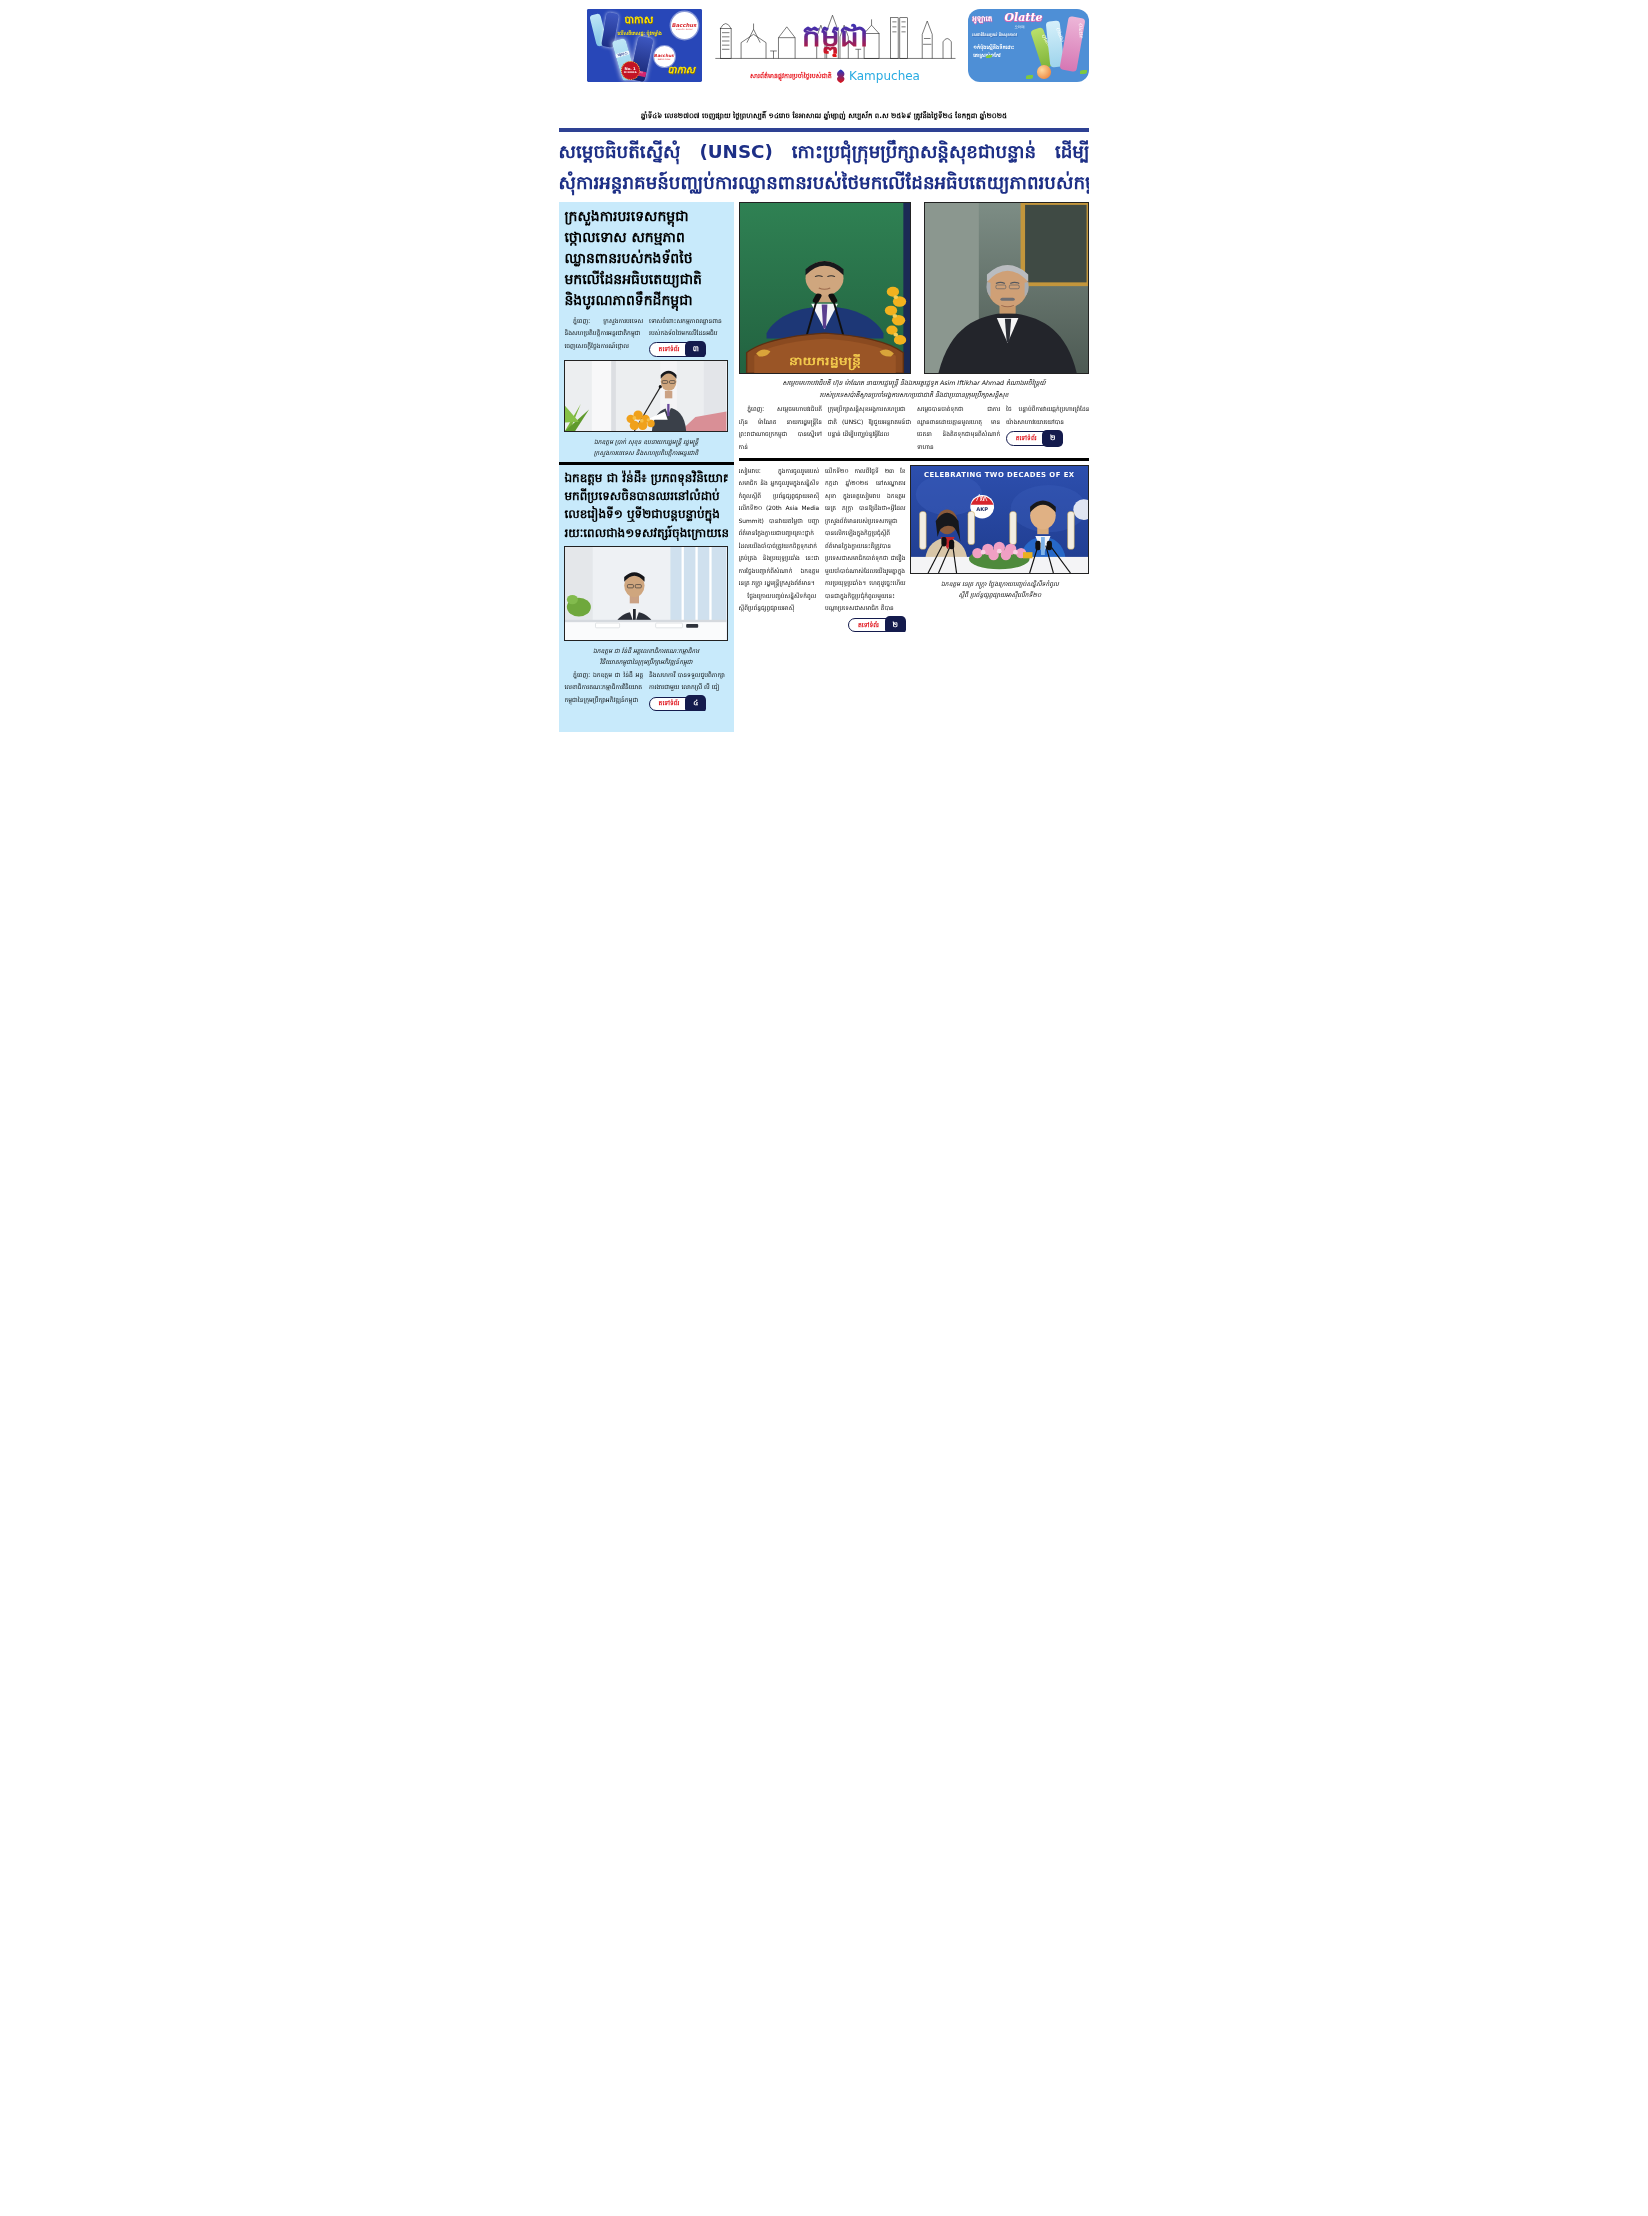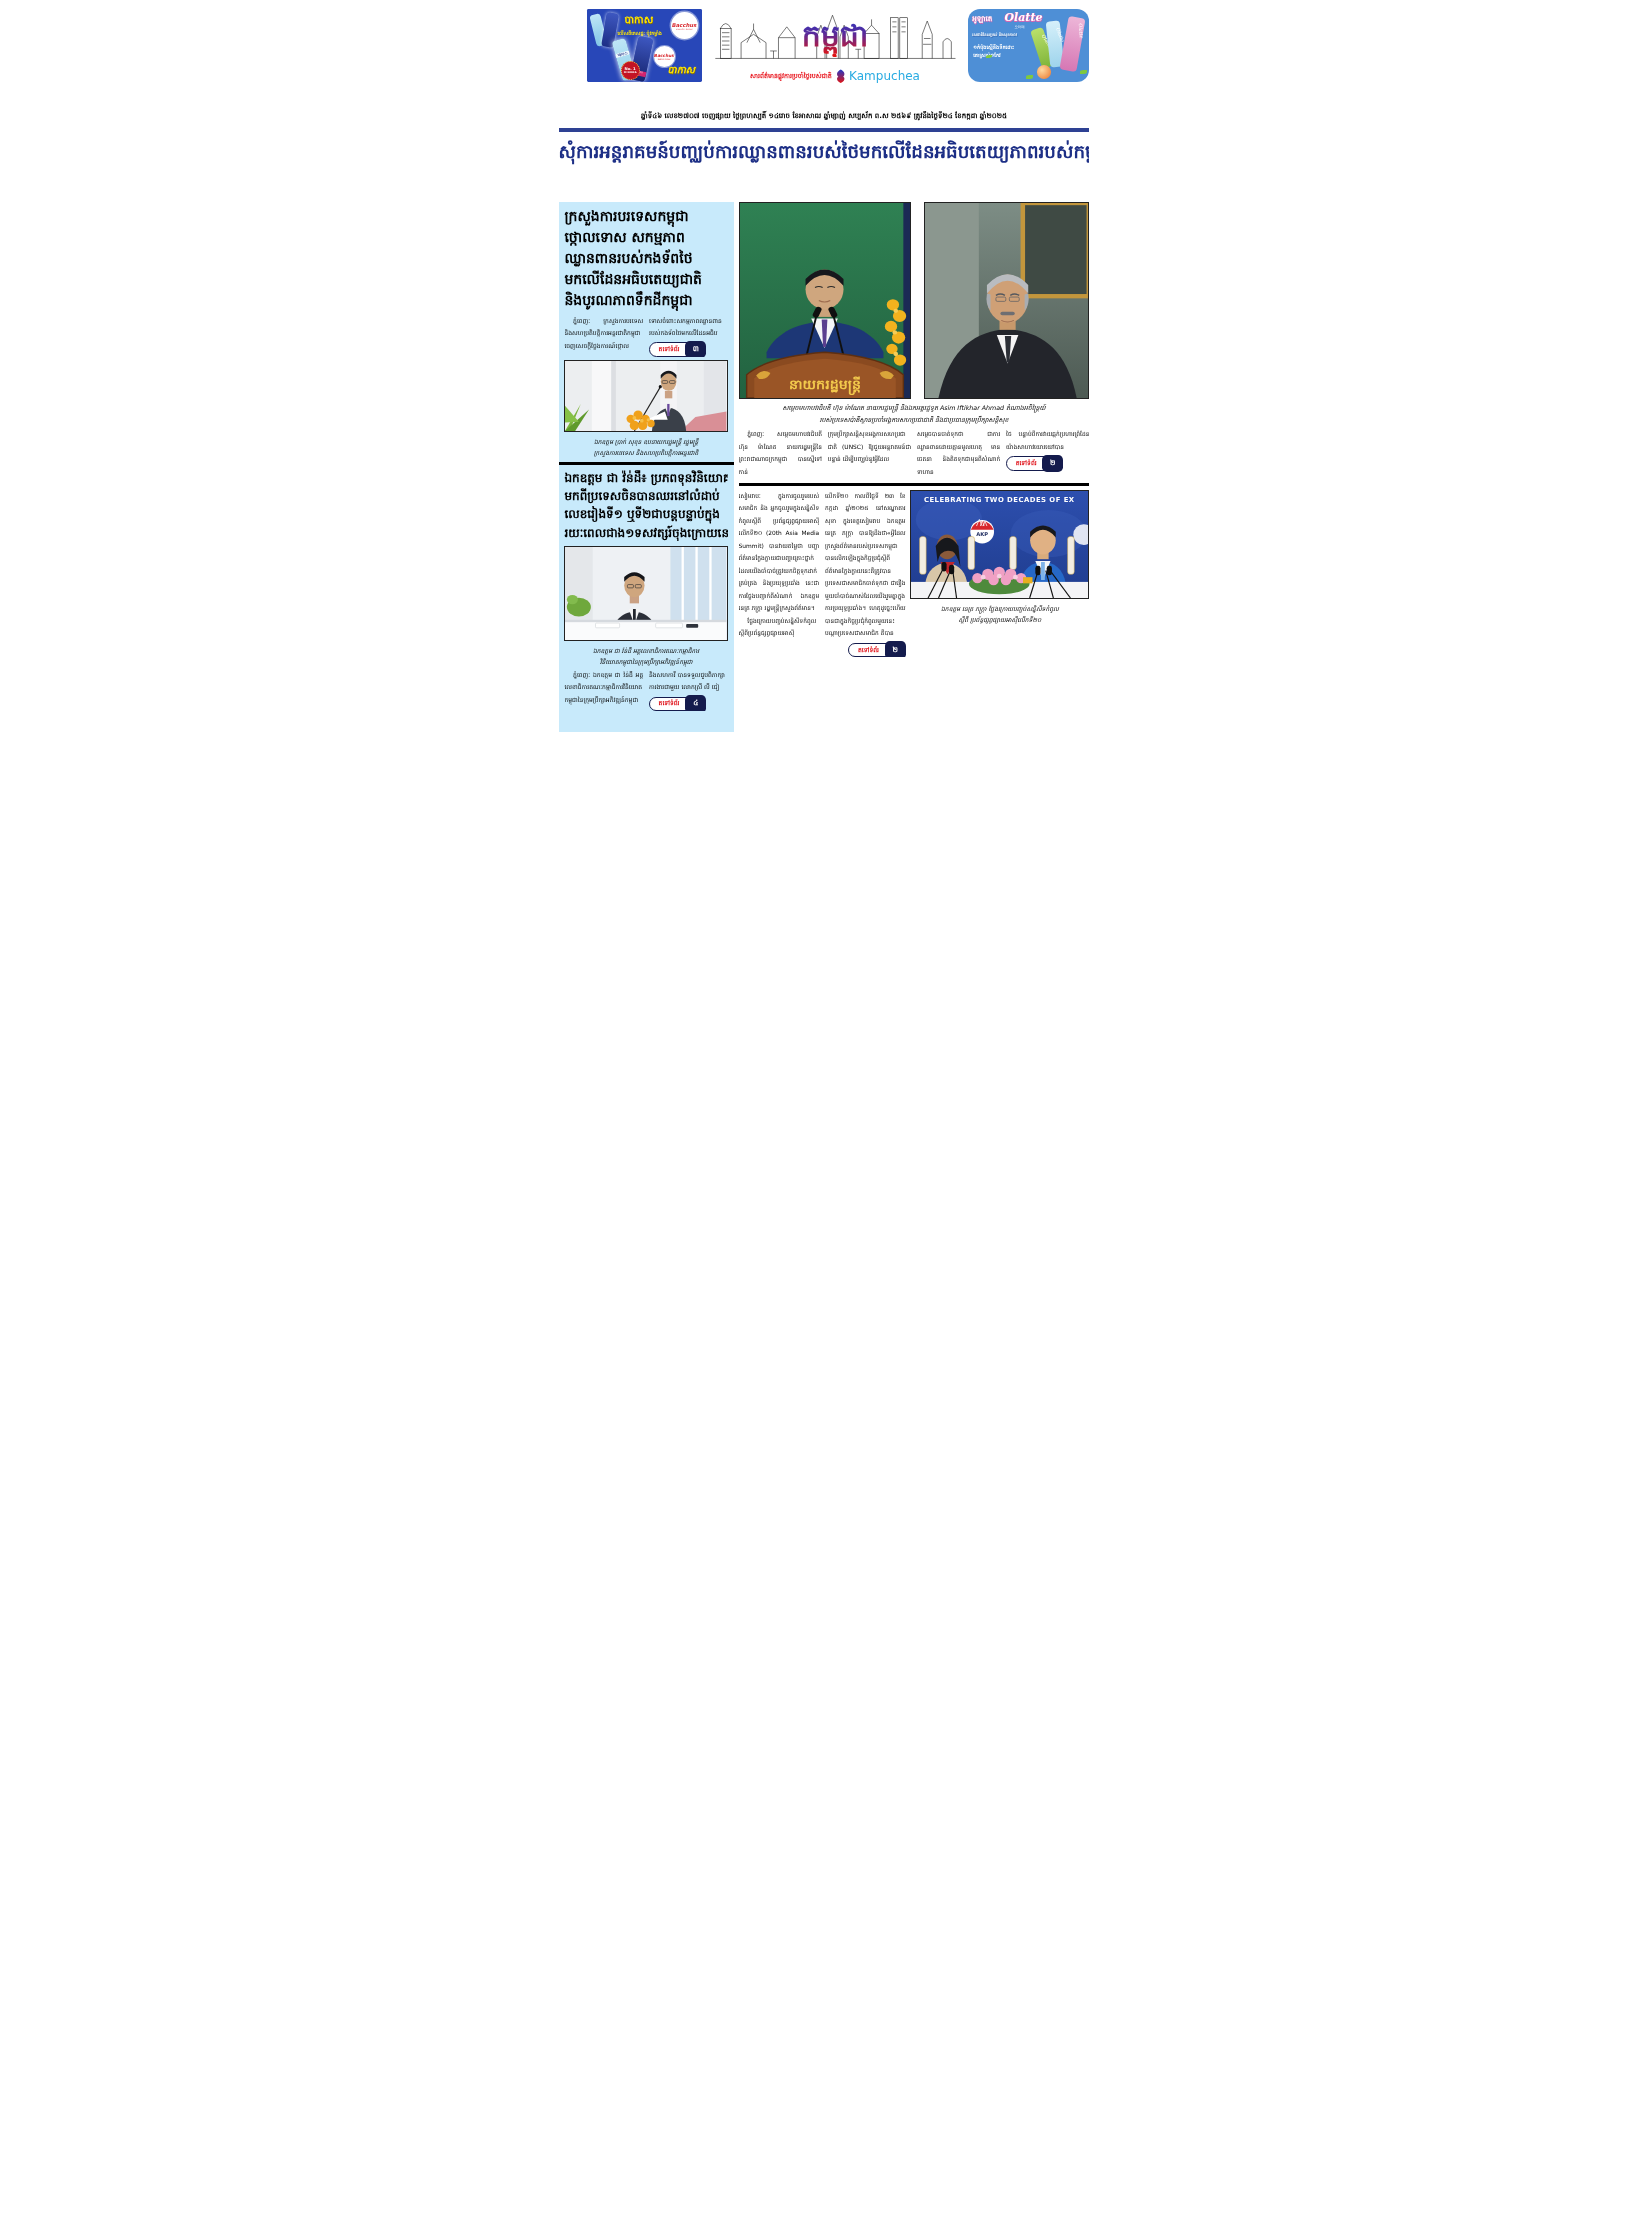--- a/index.html
+++ b/index.html
@@ -80,21 +80,21 @@
   .photo-a { width:100%; height:72px; margin-top:2.9px; }
   .caption { text-align:center; font-size:6px; line-height:11px; font-style:italic; color:#000; margin-top:2.4px; overflow:hidden; }
   .black-rule { height:2.9px; background:#000; margin:3.8px -5.8px 0; }
   .h2-left { font-size:12px; font-weight:bold; color:#000; margin-top:3.8px; }
   .h2-left span { display:block; line-height:18.3px; white-space:nowrap; overflow:hidden; }
   .photo-d { width:100%; height:95px; margin-top:3.8px; }
   .body2-row { display:flex; gap:5.8px; margin-top:1.9px; }
   .body2-row .col { flex:1; overflow:hidden; }
 
   .center-col { position:absolute; left:180px; right:0; top:0; height:100%; overflow:hidden; }
-  .photos-row { display:flex; gap:13px; height:197px;text-align:right; }
+  .photos-row { display:flex; gap:13px; height:172px;text-align:right; }
   .photo-b { width:172px; flex:none; }
   .photo-c { flex:1; }
   .center-caption { margin-top:3.4px; text-align:center; font-style:italic; font-size:6.3px; line-height:11.5px; color:#000; overflow:hidden; }
   .four-cols { display:flex; gap:5.8px; margin-top:2.9px; }
   .four-cols .col { flex:1; font-size:5.9px; line-height:12.5px; text-align:justify; color:#000; overflow:hidden; }
   .center-rule { height:3.4px; background:#000; margin-top:4.3px; }
   .mid-headline { margin-top:3.4px; font-size:14px; font-weight:bold; color:#000; }
   .mid-headline span { display:block; line-height:21px; white-space:nowrap; overflow:hidden; }
   .bottom-row { display:flex; gap:4.8px; margin-top:3.8px; }
   .media-cols { width:167px; flex:none; display:flex; gap:5.8px; }
@@ -200,20 +200,21 @@
       <div class="ola-leaf" style="left:17.3px; top:46px;"></div>
       <div class="ola-leaf" style="right:2.9px; bottom:7.7px;"></div>
       <div class="ola-leaf" style="left:58px; bottom:2.9px;"></div>
     </div>
   </div>
 
   <div class="dateline">ឆ្នាំទី៤៦ លេខ២៧០៧ ចេញផ្សាយ ថ្ងៃព្រហស្បតិ៍ ១៤រោច ខែអាសាឍ ឆ្នាំម្សាញ់ សប្បស័ក ព.ស ២៥៦៩  ត្រូវនឹងថ្ងៃទី២៤ ខែកក្កដា ឆ្នាំ២០២៥</div>
   <div class="navy-bar"></div>
 
   <div class="main-headline">
+    <span>សម្តេចធិបតីស្នើសុំ (UNSC) កោះប្រជុំក្រុមប្រឹក្សាសន្តិសុខជាបន្ទាន់ ដើម្បី</span>
     <span>សុំការអន្តរាគមន៍បញ្ឈប់ការឈ្លានពានរបស់ថៃមកលើដែនអធិបតេយ្យភាពរបស់កម្ពុជា</span>
   </div>
 
   <div class="content">
 
     <div class="left-col">
 
       <div class="h1-left">
         <span>ក្រសួងការបរទេសកម្ពុជា</span>
         <span>ថ្កោលទោស សកម្មភាព</span>

